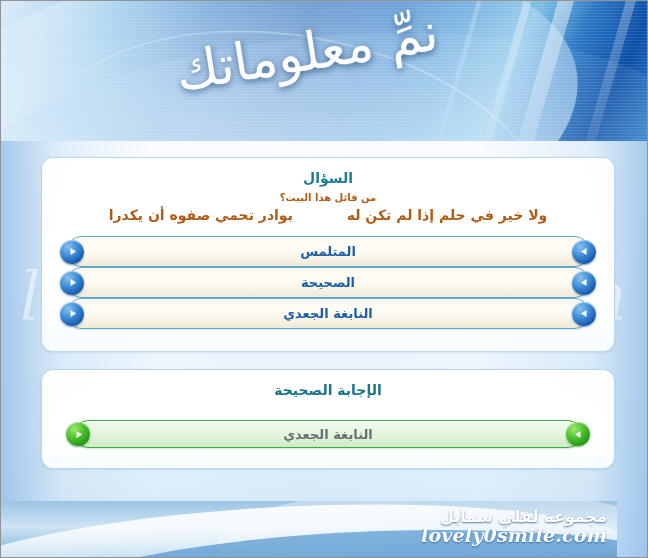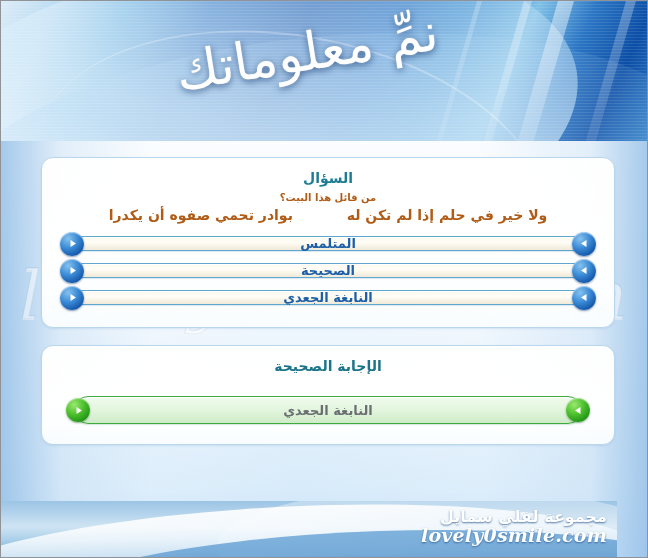--- a/index.html
+++ b/index.html
@@ -185,22 +185,22 @@
     font-weight: bold;
     margin-bottom: 13px;
     white-space: nowrap;
     direction: rtl;
   }
   .q-verse .hemistich-gap { display: inline-block; width: 44px; }
 
   
   .option-row {
     position: relative;
-    height: 15px;
-    margin: 0 10px 12px 10px;
+    height: 31px;
+    margin: 0 10px 0 10px;
     border: 1px solid #5fa7cf;
     border-radius: 13px;
     background: linear-gradient(to bottom,
       #fbf8ee 0%,
       #fffdf6 40%,
       #f6f2e4 75%,
       #efe9d8 100%);
     box-shadow: inset 0 1px 0 rgba(255,255,255,0.9),
                 0 1px 1px rgba(120,160,195,0.25);
     display: flex;

